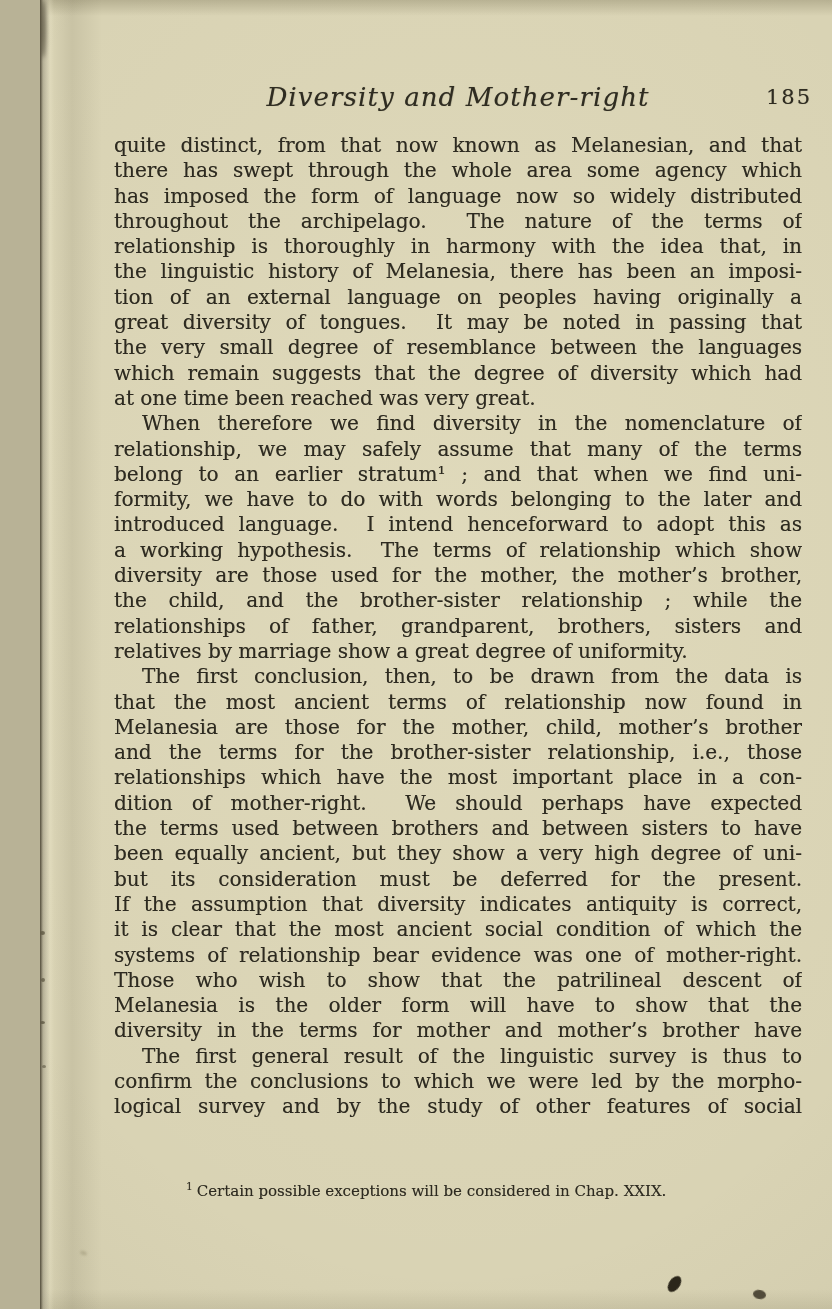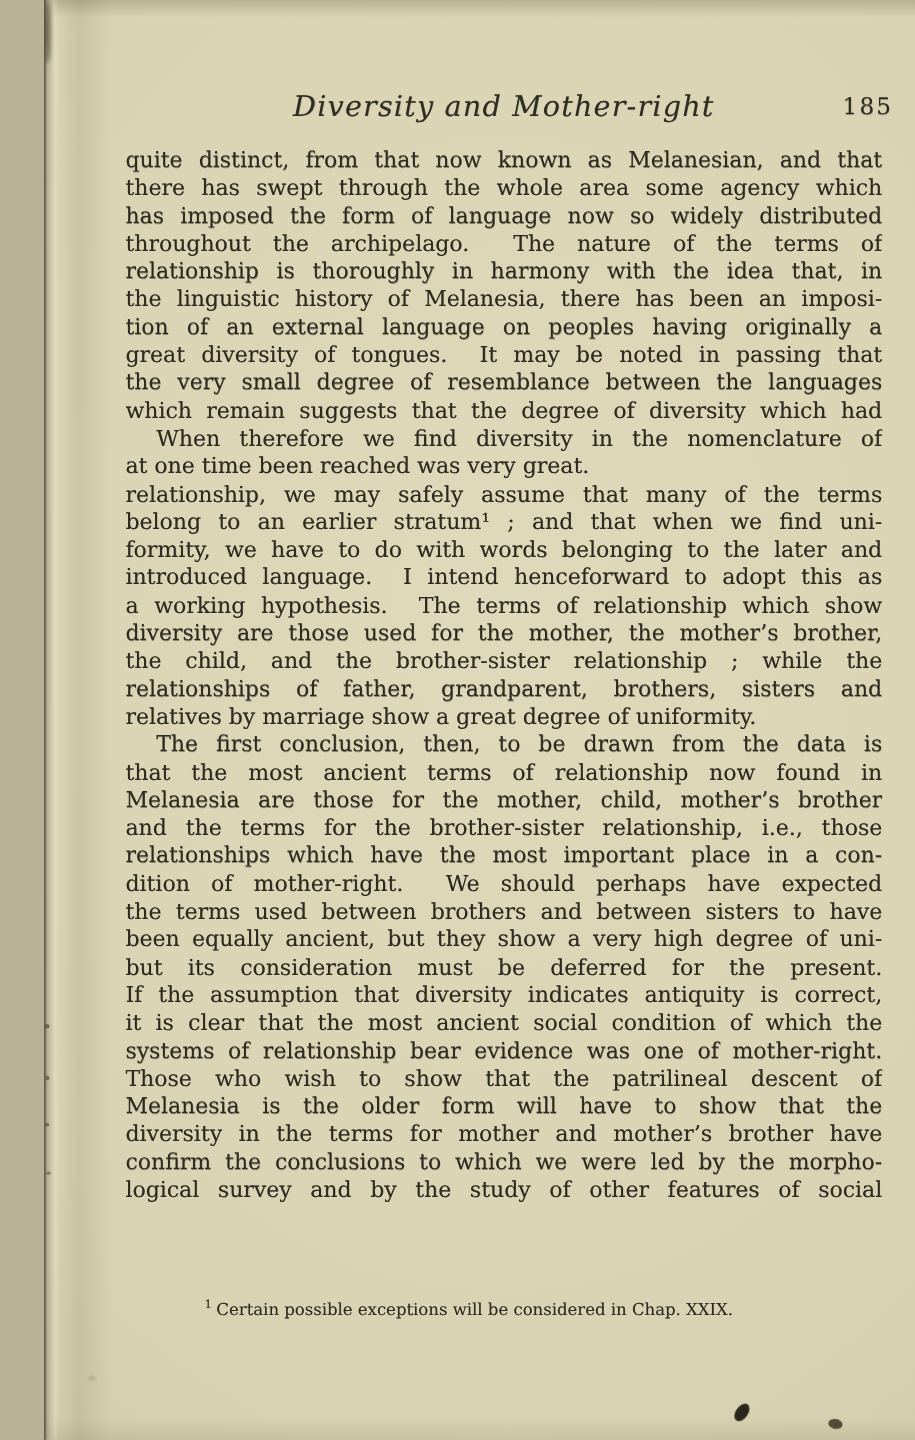--- a/index.html
+++ b/index.html
@@ -70,22 +70,22 @@
   <div class="line">quite distinct, from that now known as Melanesian, and that</div>
       <div class="line">there has swept through the whole area some agency which</div>
       <div class="line">has imposed the form of language now so widely distributed</div>
       <div class="line">throughout the archipelago.&nbsp; The nature of the terms of</div>
       <div class="line">relationship is thoroughly in harmony with the idea that, in</div>
       <div class="line">the linguistic history of Melanesia, there has been an imposi-</div>
       <div class="line">tion of an external language on peoples having originally a</div>
       <div class="line">great diversity of tongues.&nbsp; It may be noted in passing that</div>
       <div class="line">the very small degree of resemblance between the languages</div>
       <div class="line">which remain suggests that the degree of diversity which had</div>
+      <div class="line last">at one time been reached was very great.</div>
       <div class="line indent">When therefore we find diversity in the nomenclature of</div>
-      <div class="line last">at one time been reached was very great.</div>
       <div class="line">relationship, we may safely assume that many of the terms</div>
       <div class="line">belong to an earlier stratum¹ ; and that when we find uni-</div>
       <div class="line">formity, we have to do with words belonging to the later and</div>
       <div class="line">introduced language.&nbsp; I intend henceforward to adopt this as</div>
       <div class="line">a working hypothesis.&nbsp; The terms of relationship which show</div>
       <div class="line">diversity are those used for the mother, the mother’s brother,</div>
       <div class="line">the child, and the brother-sister relationship ; while the</div>
       <div class="line">relationships of father, grandparent, brothers, sisters and</div>
       <div class="line last">relatives by marriage show a great degree of uniformity.</div>
       <div class="line indent">The first conclusion, then, to be drawn from the data is</div>
@@ -96,20 +96,21 @@
       <div class="line">dition of mother-right.&nbsp; We should perhaps have expected</div>
       <div class="line">the terms used between brothers and between sisters to have</div>
       <div class="line">been equally ancient, but they show a very high degree of uni-</div>
       <div class="line">but its consideration must be deferred for the present.</div>
       <div class="line">If the assumption that diversity indicates antiquity is correct,</div>
       <div class="line">it is clear that the most ancient social condition of which the</div>
       <div class="line">systems of relationship bear evidence was one of mother-right.</div>
       <div class="line">Those who wish to show that the patrilineal descent of</div>
       <div class="line">Melanesia is the older form will have to show that the</div>
       <div class="line">diversity in the terms for mother and mother’s brother have</div>
+      <div class="line indent">The first general result of the linguistic survey is thus to</div>
       <div class="line">confirm the conclusions to which we were led by the morpho-</div>
       <div class="line">logical survey and by the study of other features of social</div>
     </div>
 
   <div class="footnote">
     <sup>1</sup><span>Certain possible exceptions will be considered in Chap. XXIX.</span>
   </div>
 
 <div class="spot" style="left: 0px; top: 0px; width: 6px; height: 58px; background: rgb(79, 73, 55); opacity: 0.65; transform: rotate(0deg); filter: blur(2px);"></div>
     <div class="spot" style="left: 629px; top: 1275px; width: 11px; height: 18px; background: rgb(34, 29, 18); opacity: 0.95; transform: rotate(35deg); filter: blur(0.6px);"></div>

